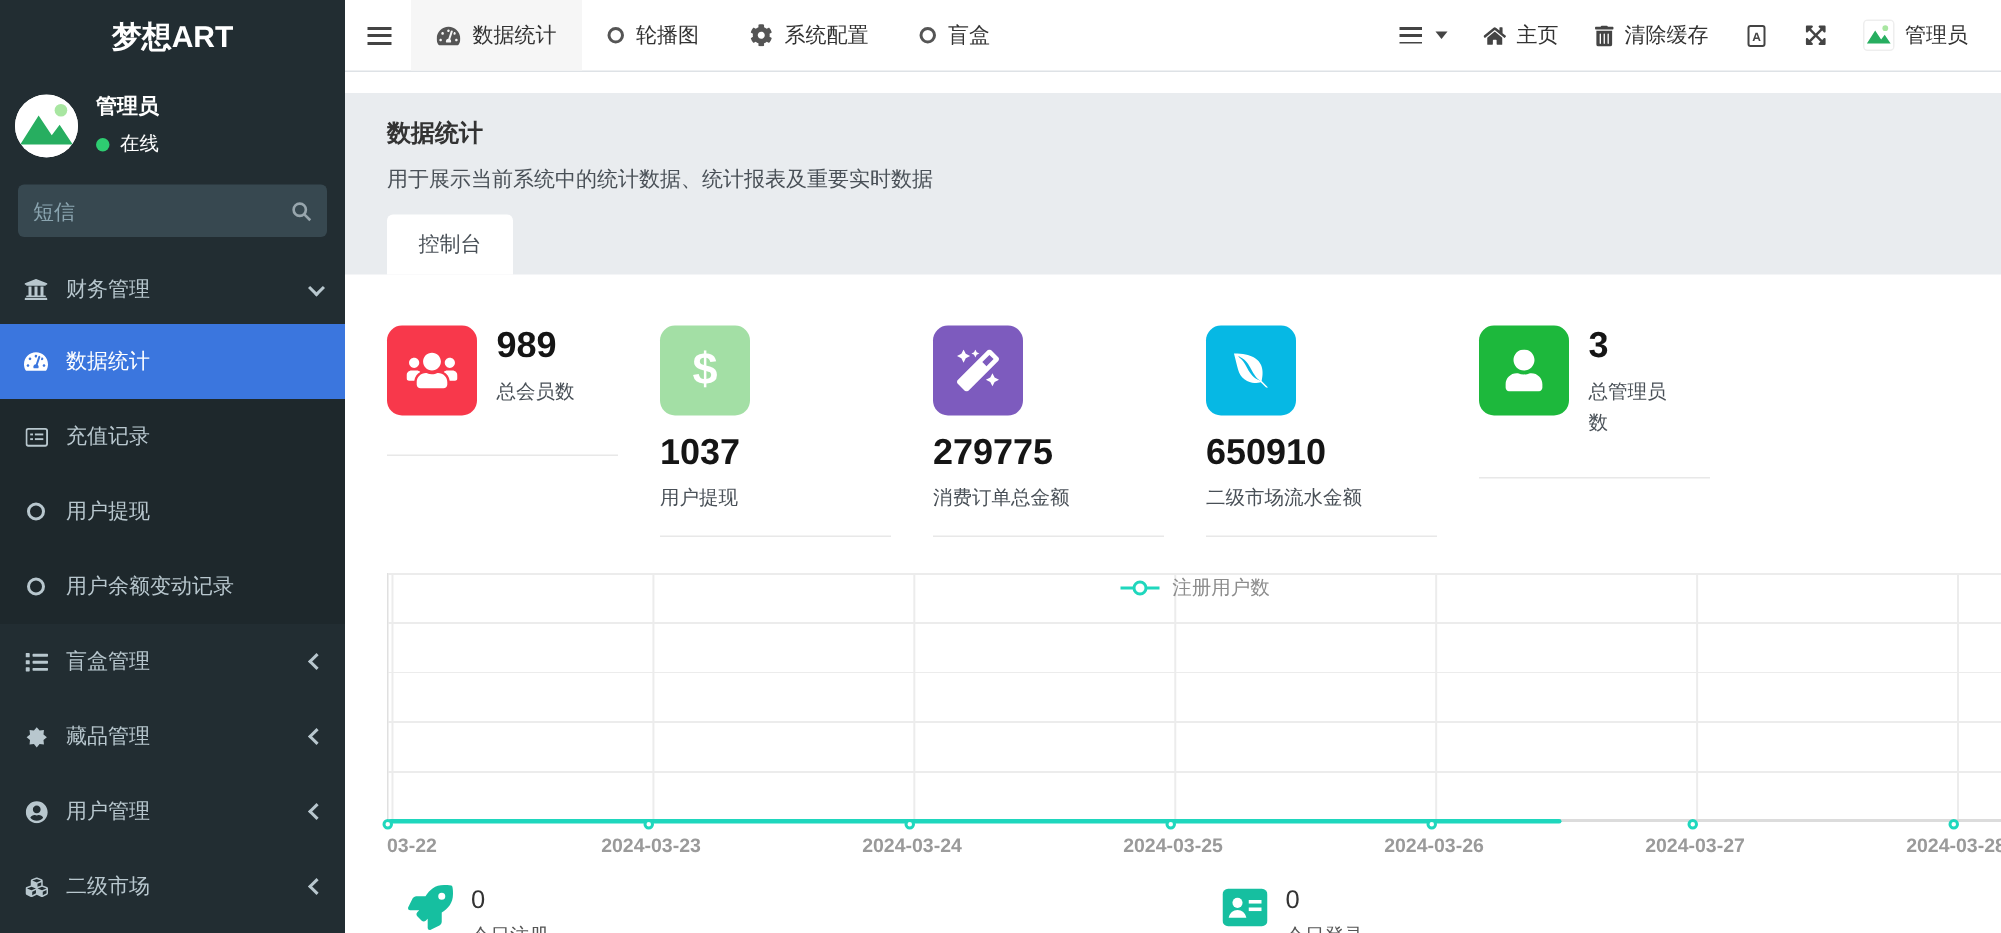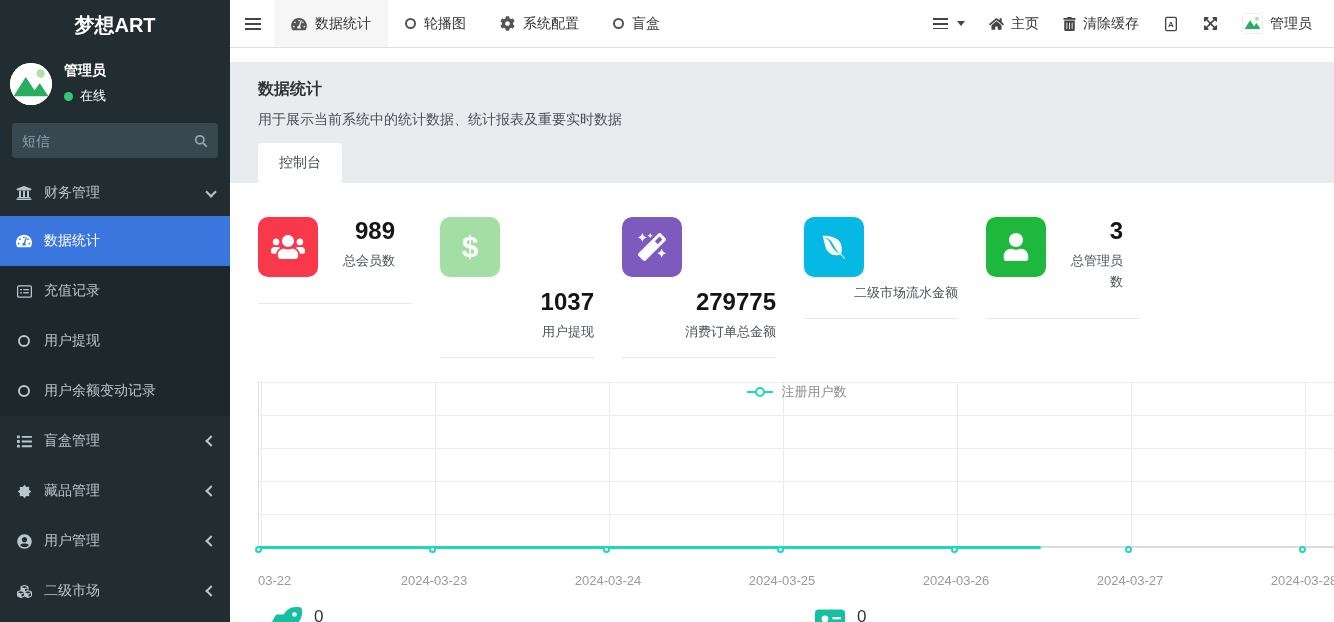--- a/index.html
+++ b/index.html
@@ -52,21 +52,21 @@
 
   
   .content { flex: 1; background: #fff; overflow: hidden; }
   .content-header { background: #e9ecef; margin-top: 14px; padding: 17px 28px 0; }
   .page-title { font-size: 16px; font-weight: 700; color: #333; }
   .page-subtitle { font-size: 14px; color: #495057; margin-top: 11px; }
   .tab-row { margin-top: 14px; }
   .console-tab { display: inline-block; background: #fff; padding: 11px 21px; font-size: 14px; color: #495057; border-radius: 4px 4px 0 0; cursor: pointer; }
 
   .content-body { padding: 20px 0 0 28px; }
-  .cards { display: flex; align-items: flex-start; text-align: right; }
+  .cards { display: flex; align-items: flex-start; }
   .stat-card { width: 154px; margin-right: 28px; padding-top: 14px; border-bottom: 1px solid #e8e8e8; }
   .card-icon { width: 60px; height: 60px; border-radius: 10px; display: flex; align-items: center; justify-content: center; color: #fff; flex: 0 0 60px; }
   .card-icon svg { fill: #fff; }
   .dollar-glyph { font-size: 30px; font-weight: 700; color: #fff; }
   .ci-1 { background: #f8384b; } .ci-2 { background: #a3dfa5; } .ci-3 { background: #7d5bbe; }
   .ci-4 { background: #06b8e4; } .ci-5 { background: #1db83c; }
   .card-value { font-size: 24px; font-weight: 700; color: #151515; line-height: 1.15; }
   .card-label { font-size: 13px; color: #495057; margin-top: 5px; line-height: 1.65; }
   .layout-row { display: flex; gap: 13px; padding-bottom: 26px; }
   .layout-row .card-text { width: 64px; }
@@ -80,21 +80,21 @@
       repeating-linear-gradient(to bottom, #ececec 0 1px, transparent 1px 33px),
       repeating-linear-gradient(to right, #ececec 0 1px, transparent 1px 174px);
     background-position: 0 0, 2px 0; padding-left: 43px; }
   .axis-line { position: absolute; left: 0; right: 0; bottom: -1px; height: 2px; background: #dcdcdc; }
   .data-line { position: absolute; left: 0; bottom: -2px; height: 3px; width: 782px; background: #1fd7bd; border-radius: 2px; z-index: 2; }
   .marker { position: absolute; bottom: -6px; width: 7px; height: 7px; background: #fff; border: 2px solid #1fd7bd; border-radius: 50%; z-index: 3; }
   .m1{left:-4px} .m2{left:170px} .m3{left:344px} .m4{left:518px} .m5{left:692px} .m6{left:866px} .m7{left:1040px}
   .legend { position: absolute; top: 1px; left: 50%; transform: translateX(-50%); display: flex; align-items: center; gap: 9px; font-size: 13px; color: #8c8c8c; cursor: pointer; z-index: 4; }
   .lg-line { width: 26px; height: 2px; background: #1fd7bd; position: relative; }
   .lg-line::after { content: ""; position: absolute; left: 50%; top: 50%; transform: translate(-50%,-50%); width: 6px; height: 6px; border: 2px solid #1fd7bd; border-radius: 50%; background: #fff; }
-  .xlabels { position: relative; height: 24px; margin-top: 26px; font-size: 13px; color: #9a9a9a; }
+  .xlabels { position: relative; height: 24px; margin-top: 9px; font-size: 13px; color: #9a9a9a; font-weight: bold; }
   .xl { position: absolute; top: 0; white-space: nowrap; }
   .xl1{left:0} .xl2{left:176px;transform:translateX(-50%)} .xl3{left:350px;transform:translateX(-50%)}
   .xl4{left:524px;transform:translateX(-50%)} .xl5{left:698px;transform:translateX(-50%)}
   .xl6{left:872px;transform:translateX(-50%)} .xl7{left:1046px;transform:translateX(-50%)}
 
   
   .today { display: flex; margin-top: 10px; }
   .t-item { width: 524px; display: flex; gap: 12px; align-items: flex-start; }
   .t-item.first { padding-left: 14px; }
   .t-item.second { padding-left: 33px; }
@@ -340,20 +340,21 @@
             <div class="card-value">279775</div>
             <div class="card-label">消费订单总金额</div>
           </div>
 
           <div class="stat-card layout-col">
             <div class="card-icon ci-4">
               <svg width="28" height="26" viewBox="0 0 448 512">
                   <path d="M0 32c477.6 0 366.6 317.3 367.1 366.3L448 480h-26l-70.4-71.2c-39 4.2-124.4 34.5-214.4-37C47 300.3 52 214.7 0 32zm79.7 46c-49.7-23.5-5.2 9.2-5.2 9.2 45.2 31.2 66 73.7 90.2 119.9 31.5 60.2 79 139.7 144.2 167.7 65 28 34.2 12.5 6.4-8.5-28.2-21.2-68.2-87-91-130.2-31.7-60-61-118.6-144.6-158.1z"></path>
                 </svg>
             </div>
+            <div class="card-value">650910</div>
             <div class="card-label">二级市场流水金额</div>
           </div>
 
           <div class="stat-card layout-row">
             <div class="card-icon ci-5">
               <svg width="26" height="28" viewBox="0 0 448 512">
                   <path d="M224 256c70.7 0 128-57.3 128-128S294.7 0 224 0 96 57.3 96 128s57.3 128 128 128zm89.6 32h-16.7c-22.2 10.2-46.9 16-72.9 16s-50.6-5.8-72.9-16h-16.7C60.2 288 0 348.2 0 422.4V464c0 26.5 21.5 48 48 48h352c26.5 0 48-21.5 48-48v-41.6c0-74.2-60.2-134.4-134.4-134.4z"></path>
                 </svg>
             </div>
             <div class="card-text">

